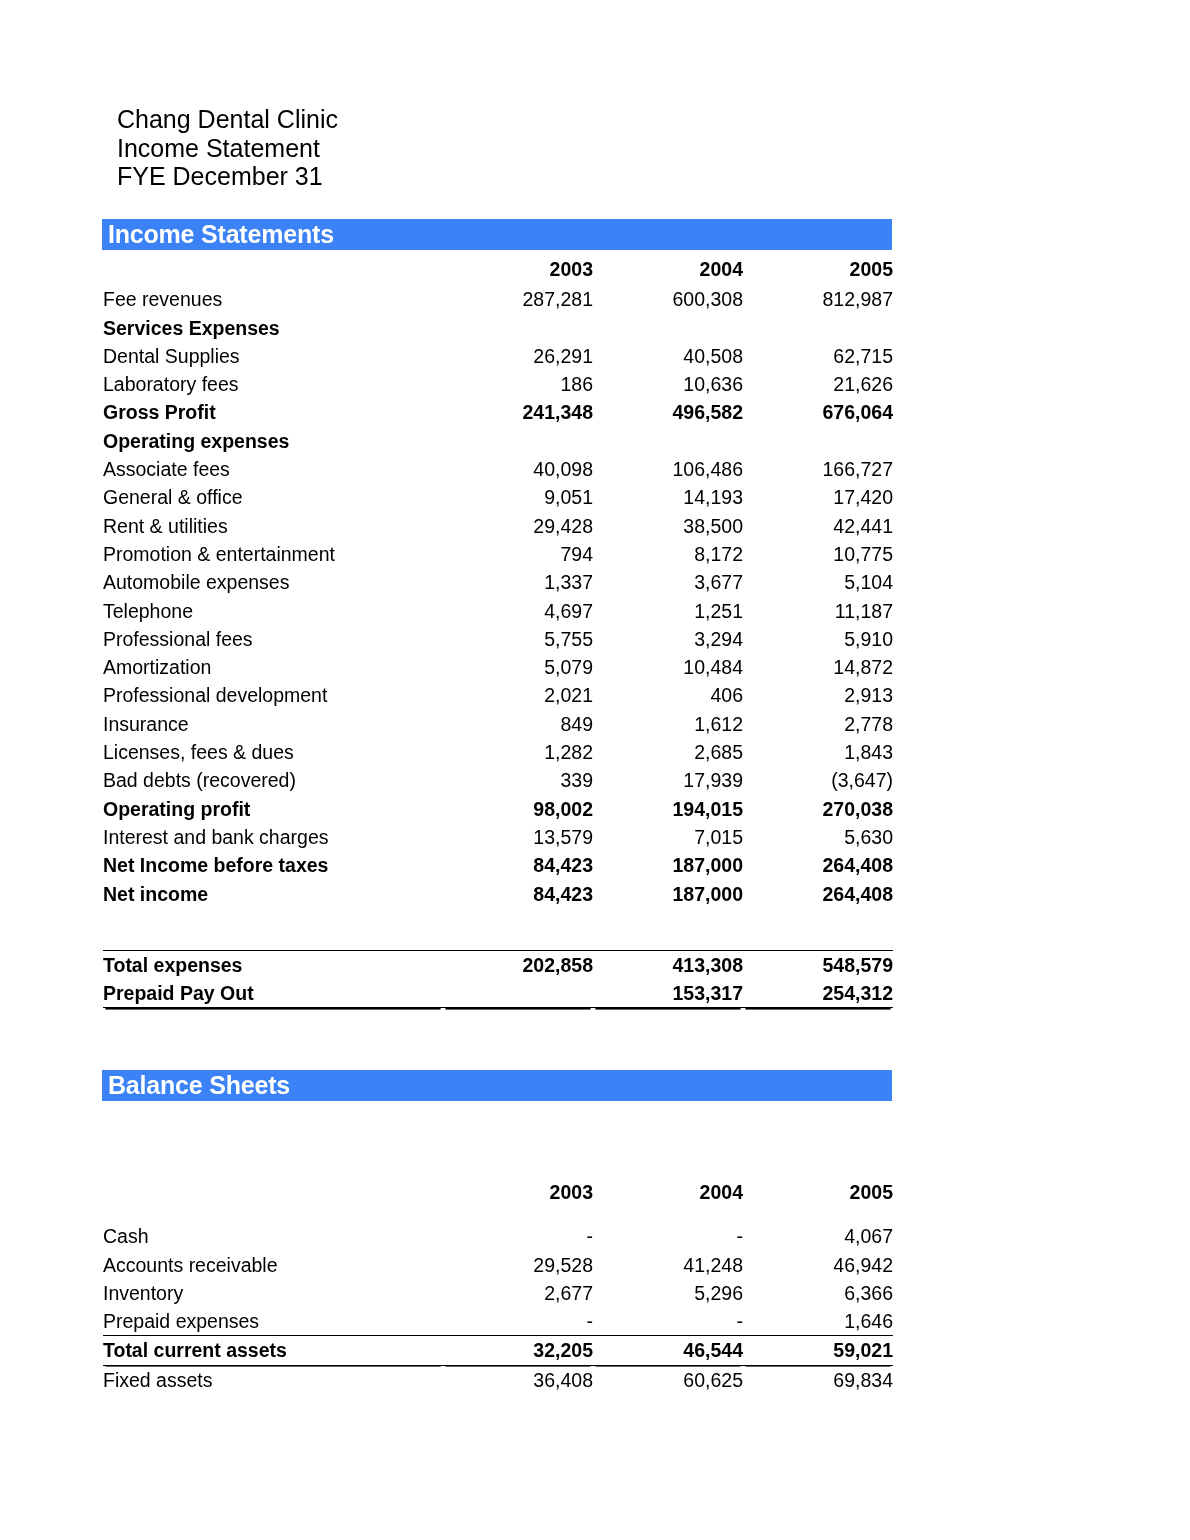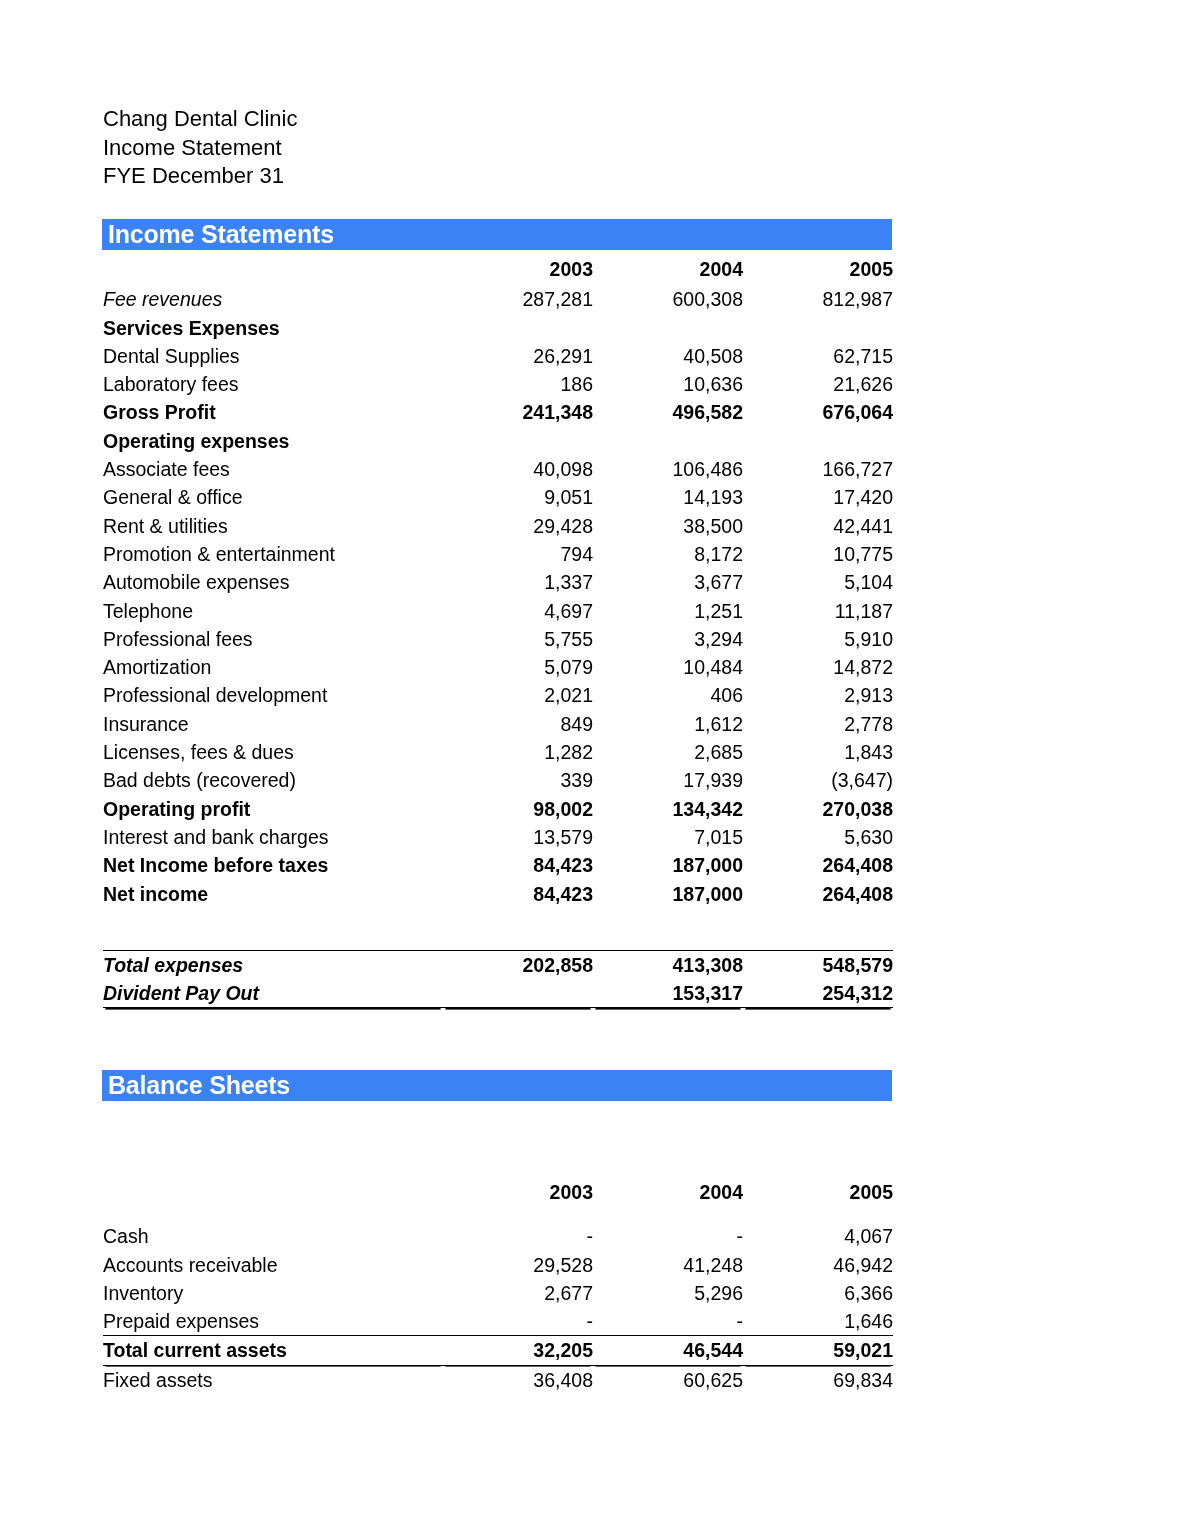--- a/index.html
+++ b/index.html
@@ -24,23 +24,24 @@
   }
 
   
   .doc-head {
     position: absolute;
     left: 103px;
     top: 105px;
     width: 600px;
   }
   .doc-head div {
-    font-size: 22px;
+    font-size: 25px;
     line-height: 28.5px;
     white-space: nowrap;
+    margin-left: 14px;
   }
 
   
   .banner {
     position: absolute;
     left: 102px;
     width: 790px;
     height: 31px;
     background: #3b82f6;
     color: #ffffff;
@@ -71,21 +72,21 @@
   }
   col.c-label { width: 340px; }
   col.c-num   { width: 150px; }
 
   td.label { text-align: left; padding-left: 0; }
   td.num   { text-align: right; padding-right: 12px; }
 
   
   .ind0 { padding-left: 0px; }
   .ind1 { padding-left: 7px; }
-  .ind2 { padding-left: 14px; font-style: italic; }
+  .ind2 { padding-left: 14px; }
 
   .b  { font-weight: bold; }
   .it { font-weight: bold; }
 
   tr.hdr td { font-weight: bold; padding-bottom: 2px; margin-top: 24px; }
 
   
   tr.rule-top > td { border-top: 1.6px solid #000; }
   tr.rule-double > td {
     border-bottom: 1.6px solid #000;
@@ -228,21 +229,21 @@
         </tr>
         <tr>
           <td class="label ind1 ">Bad debts (recovered)</td>
           <td class="num ">339</td>
           <td class="num ">17,939</td>
           <td class="num ">(3,647)</td>
         </tr>
         <tr>
           <td class="label ind0 b">Operating profit</td>
           <td class="num b">98,002</td>
-          <td class="num b">134,342</td>
+          <td class="num b">194,015</td>
           <td class="num b">270,038</td>
         </tr>
         <tr>
           <td class="label ind1 ">Interest and bank charges</td>
           <td class="num ">13,579</td>
           <td class="num ">7,015</td>
           <td class="num ">5,630</td>
         </tr>
         <tr>
           <td class="label ind0 b">Net Income before taxes</td>
@@ -262,21 +263,21 @@
           <td>&nbsp;</td>
           <td>&nbsp;</td>
         </tr>
         <tr class="rule-top">
           <td class="label ind2 it">Total expenses</td>
           <td class="num it">202,858</td>
           <td class="num it">413,308</td>
           <td class="num it">548,579</td>
         </tr>
         <tr class="rule-double">
-          <td class="label ind2 it">Divident Pay Out</td>
+          <td class="label ind2 it">Prepaid Pay Out</td>
           <td class="num it"></td>
           <td class="num it">153,317</td>
           <td class="num it">254,312</td>
         </tr>
       </tbody>
   </table>
 
   <div class="banner" id="banner-balance">Balance Sheets</div>
 
   <table class="stmt" id="tbl-balance">

